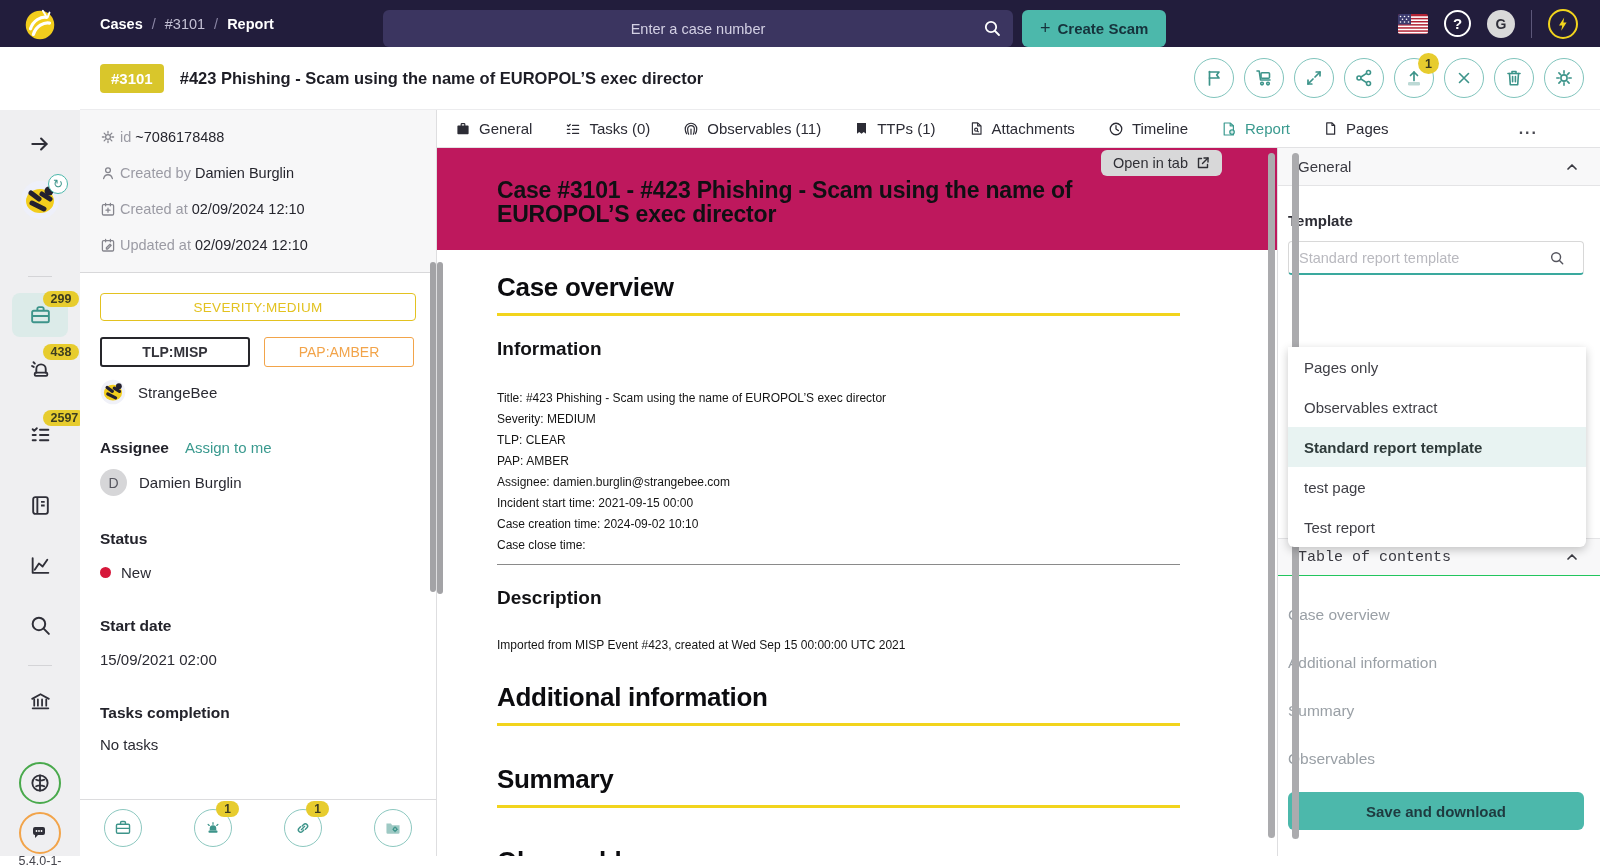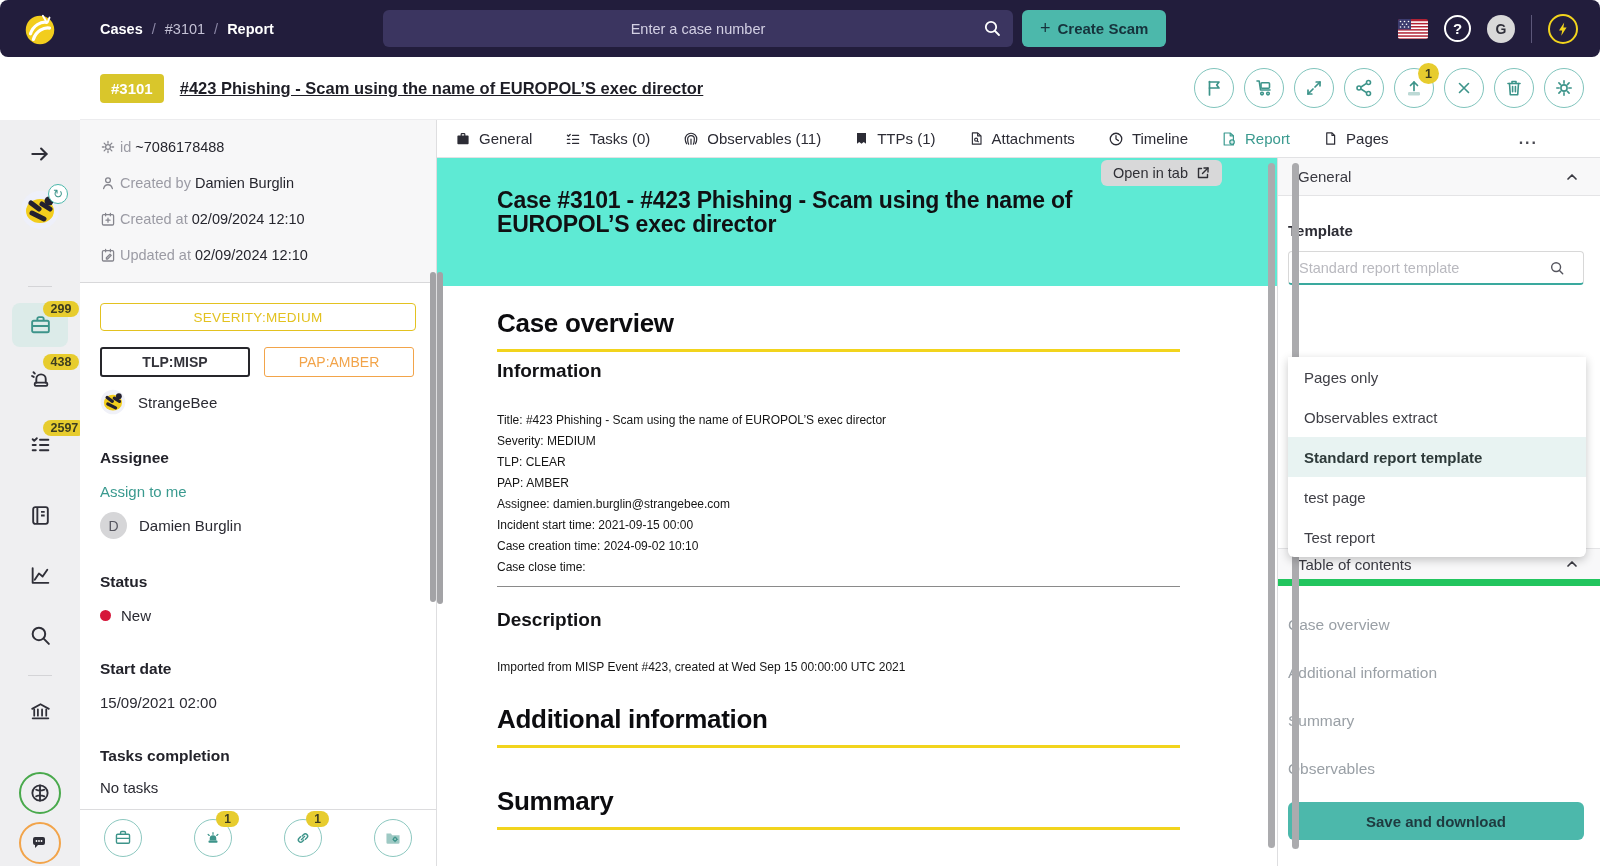--- a/index.html
+++ b/index.html
@@ -1,19 +1,19 @@
 <!DOCTYPE html>
 <html><head>
 <meta charset="utf-8">
 <style>
   * { margin:0; padding:0; box-sizing:border-box; }
   html,body { width:1600px; height:866px; overflow:hidden; font-family:"Liberation Sans",sans-serif; background:#fff; }
 
   
-  .navbar { height:57px; background:#221d3c; display:flex; align-items:center; position:relative;border-radius:8px; }
+  .navbar { height:47px; background:#221d3c; display:flex; align-items:center; position:relative; }
   .nav-logo { width:80px; display:flex; justify-content:center; align-items:center; cursor:pointer; }
   .breadcrumb { display:flex; align-items:center; gap:9px; margin-left:20px; font-size:14.5px; }
   .bc-strong { color:#fff; font-weight:700; cursor:pointer; }
   .bc-dim { color:#c3c0d4; cursor:pointer; }
   .bc-sep { color:#8b86a5; }
   .nav-search { position:absolute; left:383px; top:10px; width:630px; height:37px; background:#3b3560; border-radius:6px; }
   .nav-search input { width:100%; height:100%; background:transparent; border:none; outline:none; color:#e9e7f4; font-size:14.5px; text-align:center; font-family:"Liberation Sans",sans-serif; }
   .nav-search input::placeholder { color:#d3d0e4; }
   .nav-search .mag { position:absolute; right:12px; top:9px; }
   .create-btn { position:absolute; left:1022px; top:10px; height:37px; padding:0 18px; background:#4cb8ab; border:none; border-radius:6px; color:#16333c; font-size:15px; font-weight:700; display:flex; align-items:center; gap:7px; cursor:pointer; font-family:"Liberation Sans",sans-serif; }
@@ -21,21 +21,21 @@
   .nav-right { margin-left:auto; display:flex; align-items:center; gap:16px; padding-right:22px; }
   .flag { width:30px; height:20px; border-radius:2px; overflow:hidden; cursor:pointer; }
   .help-circ { width:27px; height:27px; border:2.5px solid #fff; border-radius:50%; color:#fff; font-weight:700; font-size:15px; display:flex; align-items:center; justify-content:center; cursor:pointer; }
   .avatar-g { width:28px; height:28px; background:#d9d9d9; border-radius:50%; color:#2e2e38; font-weight:700; font-size:14px; display:flex; align-items:center; justify-content:center; cursor:pointer; }
   .nav-div { width:1px; height:28px; background:#5c5779; }
   .bolt-circ { width:30px; height:30px; border:2.5px solid #f2d41d; border-radius:50%; display:flex; align-items:center; justify-content:center; cursor:pointer; }
 
   
   .case-header { margin-left:80px; height:63px; background:#fff; display:flex; align-items:center; padding:0 16px 0 20px; border-bottom:1px solid #ececee; }
   .case-badge { background:#d9c62b; color:#fff; font-size:15px; font-weight:700; padding:6px 11px; border-radius:4px; }
-  .case-title { margin-left:16px; font-size:16.5px; font-weight:700; color:#1d1d25;text-decoration:underline; }
+  .case-title { margin-left:16px; font-size:16.5px; font-weight:700; color:#1d1d25; }
   .case-actions { margin-left:auto; display:flex; gap:10px; }
   .act-btn { width:40px; height:40px; border-radius:50%; border:1px solid #7fc4bc; background:#fff; color:#3d948a; display:flex; align-items:center; justify-content:center; position:relative; cursor:pointer; }
   .mini-badge { position:absolute; top:-6px; right:-6px; min-width:21px; height:21px; border-radius:50%; background:#e7cc2e; color:#3a3a1e; font-size:12.5px; font-weight:700; display:flex; align-items:center; justify-content:center; }
 
   
   .layout { display:flex; height:746px; }
 
   
   .iconbar { width:80px; background:#efeff1; position:relative; flex:none; height:809px; margin-top:-63px; }
   .ib { position:absolute; left:0; right:0; display:flex; justify-content:center; color:#2f2f38; cursor:pointer; }
@@ -54,42 +54,42 @@
   .meta-row .mvalue { color:#26262e; font-size:14.5px; }
   .dp-pad { padding:20px 20px 0 20px; }
   .sev-pill { height:28px; border:1.5px solid #e3c220; border-radius:4px; color:#e3c220; font-size:13.5px; display:flex; align-items:center; justify-content:center; letter-spacing:.3px; cursor:pointer; }
   .pill-row { display:flex; gap:14px; margin-top:16px; }
   .tlp-pill { width:150px; height:30px; border:2px solid #26262b; border-radius:3px; color:#33333a; font-size:14px; font-weight:600; display:flex; align-items:center; justify-content:center; cursor:pointer; }
   .pap-pill { width:150px; height:30px; border:1.5px solid #f2a44a; border-radius:3px; color:#f2a44a; font-size:14px; display:flex; align-items:center; justify-content:center; cursor:pointer; }
   .dp-h { font-size:15.5px; font-weight:700; color:#23232b; }
   .mt30 { margin-top:30px; } .mt34 { margin-top:34px; } .mt36 { margin-top:36px; }
   .dp-row { display:flex; align-items:center; gap:12px; margin-top:12px; }
   .owner-name, .dp-val { font-size:15px; color:#2a2a32; }
-  .assign-head { display:flex; align-items:baseline; gap:16px;flex-direction:column; }
+  .assign-head { display:flex; align-items:baseline; gap:16px; }
   .assign-link { color:#3a9a8f; font-size:15px; cursor:pointer; }
   .d-avatar { width:27px; height:27px; border-radius:50%; background:#d6d6d8; color:#55555e; font-size:14px; display:flex; align-items:center; justify-content:center; }
   .status-row { display:flex; align-items:center; gap:10px; margin-top:16px; cursor:pointer; }
   .dot { width:11px; height:11px; border-radius:50%; background:#d6173a; }
   .dp-footer { position:absolute; bottom:0; left:0; right:0; height:57px; background:#fff; border-top:1px solid #dcdcde; display:flex; align-items:center; justify-content:space-between; padding:0 24px; }
   .f-btn { width:38px; height:38px; border-radius:50%; border:1px solid #8cc8c0; background:#fff; color:#3d948a; display:flex; align-items:center; justify-content:center; position:relative; cursor:pointer; }
   .f-badge { position:absolute; top:-9px; right:-8px; background:#e7cc2e; color:#3d3d20; font-size:12px; font-weight:700; padding:1px 8px; border-radius:10px; }
   .dp-scroll { position:absolute; right:0; top:152px; width:6px; height:330px; background:#a3a3a6; border-radius:3px; cursor:grab; }
 
   
   .main { flex:1; display:flex; flex-direction:column; min-width:0; }
   .tabs { height:38px; border-bottom:1px solid #e2e2e4; background:#fff; display:flex; align-items:center; padding-left:18px; gap:33px; flex:none; }
   .tab { display:flex; align-items:center; gap:8px; font-size:15px; color:#2c2c35; cursor:pointer; white-space:nowrap; }
   .tab.active { color:#3a9a8f; }
   .tab-more { margin-left:auto; margin-right:62px; color:#4a4a52; font-weight:700; letter-spacing:2px; cursor:pointer; }
 
   .content-row { flex:1; display:flex; min-height:0; }
 
   
   .report { flex:1; position:relative; background:#fff; overflow:hidden; }
-  .report-gray { height:128px; background:#5eead4; position:relative; padding:30px 97px 0 60px; }
+  .report-gray { height:102px; background:#be185d; position:relative; padding:30px 97px 0 60px; }
   .open-tab { position:absolute; top:2px; right:55px; background:#d8d8d9; border:none; border-radius:6px; padding:5px 12px; font-size:14.5px; color:#2f2f35; display:flex; align-items:center; gap:8px; cursor:pointer; font-family:"Liberation Sans",sans-serif; }
   .rep-title { font-size:23px; font-weight:700; color:#101013; line-height:1.05; letter-spacing:-.2px; max-width:680px; }
   .report-body { padding:22px 97px 40px 60px; }
   .rh1 { font-size:26px; font-weight:800; color:#0c0c0f; letter-spacing:-.3px; }
   .yline { border-bottom:3px solid #f2d41d; margin-top:10px; }
   .rh2 { font-size:19px; font-weight:800; color:#121215; }
   .rlines { margin-top:28px; }
   .rlines p, .rdesc { font-size:12px; color:#151515; line-height:21px; }
   .rhr { border:none; border-top:1px solid #8a8a8a; margin-top:8px; }
   .rep-scroll { position:absolute; right:2px; top:5px; width:7px; height:685px; background:#ababae; border-radius:4px; cursor:grab; }
@@ -101,21 +101,21 @@
   .rp-body { position:relative; padding:0 17px 0 10px; }
   .tpl-label { margin-top:26px; font-size:15px; font-weight:600; color:#2d2d35; }
   .tpl-input { margin-top:12px; position:relative; }
   .tpl-input input { width:296px; height:34px; border:1px solid #d8d8d8; border-bottom:2px solid #3aa99e; border-radius:4px; padding:0 32px 0 10px; font-size:14.5px; color:#33333b; outline:none; font-family:"Liberation Sans",sans-serif; }
   .tpl-input input::placeholder { color:#b9b9bf; }
   .tpl-input .mag2 { position:absolute; right:44px; top:9px; color:#55555e; }
   .dropdown { position:absolute; top:135px; left:10px; width:298px; background:#fff; border-radius:0 0 6px 6px; box-shadow:0 3px 10px rgba(0,0,0,.22); z-index:5; }
   .dd-opt { height:40px; display:flex; align-items:center; padding-left:16px; font-size:15px; color:#3f3f46; cursor:pointer; }
   .dd-opt.selected { background:#e8f3f2; font-weight:700; color:#2e3a3a; }
   .tpl-desc { margin-top:208px; font-size:15px; color:#4c4c54; }
-  .toc-header { margin:38px -17px 0 -10px; height:38px; background:#f8f8f9; border-top:1px solid #e4e4e6; border-bottom:7px solid #22c55e; display:flex; align-items:center; justify-content:space-between; padding:0 21px 0 20px; font-size:15px; color:#3a3a42; cursor:pointer; }
+  .toc-header { margin:38px -17px 0 -10px; height:38px; background:#f8f8f9; border-top:1px solid #e4e4e6; border-bottom:1px solid #22c55e; display:flex; align-items:center; justify-content:space-between; padding:0 21px 0 20px; font-size:15px; color:#3a3a42; cursor:pointer;font-family:Liberation Mono, monospace; }
   .toc-item { margin-top:30px; font-size:15.5px; color:#9aa0a6; cursor:pointer; }
   .save-btn { position:absolute; bottom:26px; left:10px; width:296px; height:38px; background:#4cb8ab; border:none; border-radius:6px; color:#1e3a3f; font-size:15px; font-weight:700; cursor:pointer; font-family:"Liberation Sans",sans-serif; }
   .rp-scroll { position:absolute; left:14px; top:5px; width:7px; height:686px; background:#ababae; border-radius:4px; cursor:grab; }
 
   svg { display:block; }
 </style>
 </head>
 <body>
 
 <header class="navbar">
@@ -609,21 +609,21 @@
                   <path d="M12 2L6.5 7.5"></path>
                 </svg>
               </span>
           </button>
           <h1 class="rep-title">Case #3101 - #423 Phishing - Scam using the name of EUROPOL’S exec director</h1>
         </div>
         <div class="report-body">
           <h1 class="rh1">Case overview</h1>
           <div class="yline"></div>
 
-          <h2 class="rh2" style="margin-top:8px;">Information</h2>
+          <h2 class="rh2" style="margin-top:22px;">Information</h2>
           <div class="rlines">
             <p>Title: #423 Phishing - Scam using the name of EUROPOL’S exec director</p>
             <p>Severity: MEDIUM</p>
             <p>TLP: CLEAR</p>
             <p>PAP: AMBER</p>
             <p>Assignee: damien.burglin@strangebee.com</p>
             <p>Incident start time: 2021-09-15 00:00</p>
             <p>Case creation time: 2024-09-02 10:10</p>
             <p>Case close time:</p>
           </div>

